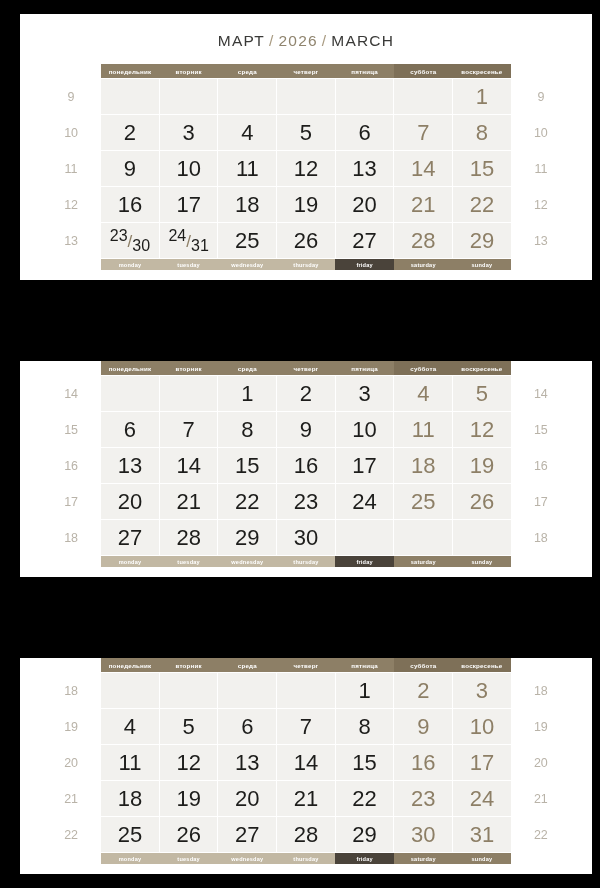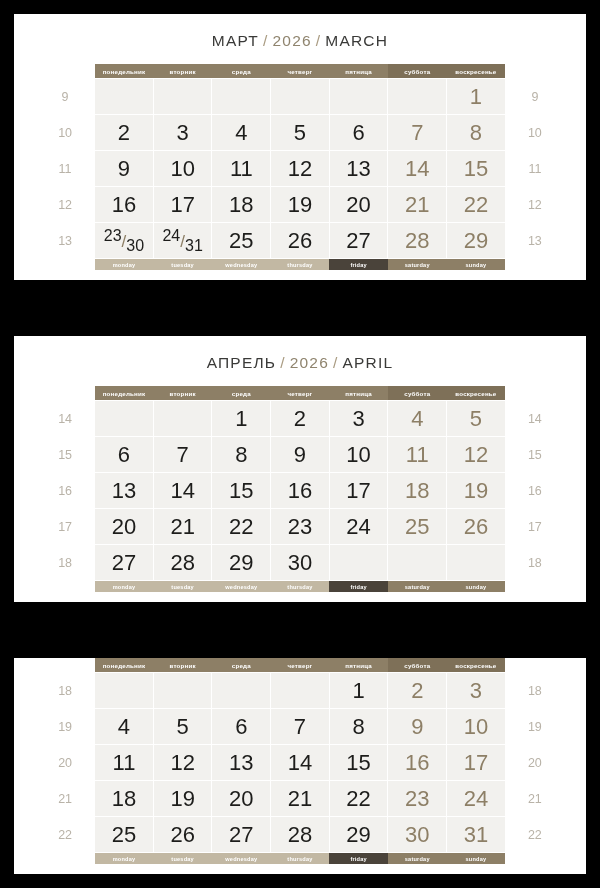--- a/index.html
+++ b/index.html
@@ -10,21 +10,21 @@
     width: 600px;
     height: 888px;
     background: #000000;
     font-family: "Liberation Sans", sans-serif;
     overflow: hidden;
   }
   .calendar-stack {
     width: 520px;
     height: 888px;
     box-sizing: border-box;
-    padding: 14px 14px;
+    padding: 14px 20px;
     display: flex;
     flex-direction: column;
     justify-content: space-between;
     background: #000000;
   }
   .month-block {
     background: #ffffff;
     width: 572px;
     box-sizing: border-box;
     position: relative;
@@ -226,23 +226,20 @@
           <th class="dow-sun">sunday</th>
           <th class="wk-side"></th>
         </tr>
       </tbody>
         </table>
     </div>
     <div class="bottom-pad"></div>
   </div>
 
   <div class="month-block">
-    <div class="month-title">
-      <span>АПРЕЛЬ</span><span class="sep">/</span><span class="year">2026</span><span class="sep">/</span><span>APRIL</span>
-    </div>
     <div class="inner-pad">
       <table class="grid">
         <tbody>
             <tr class="dow-row">
           <th class="wk-side"></th>
           <th>понедельник</th>
           <th>вторник</th>
           <th>среда</th>
           <th>четверг</th>
           <th>пятница</th>

